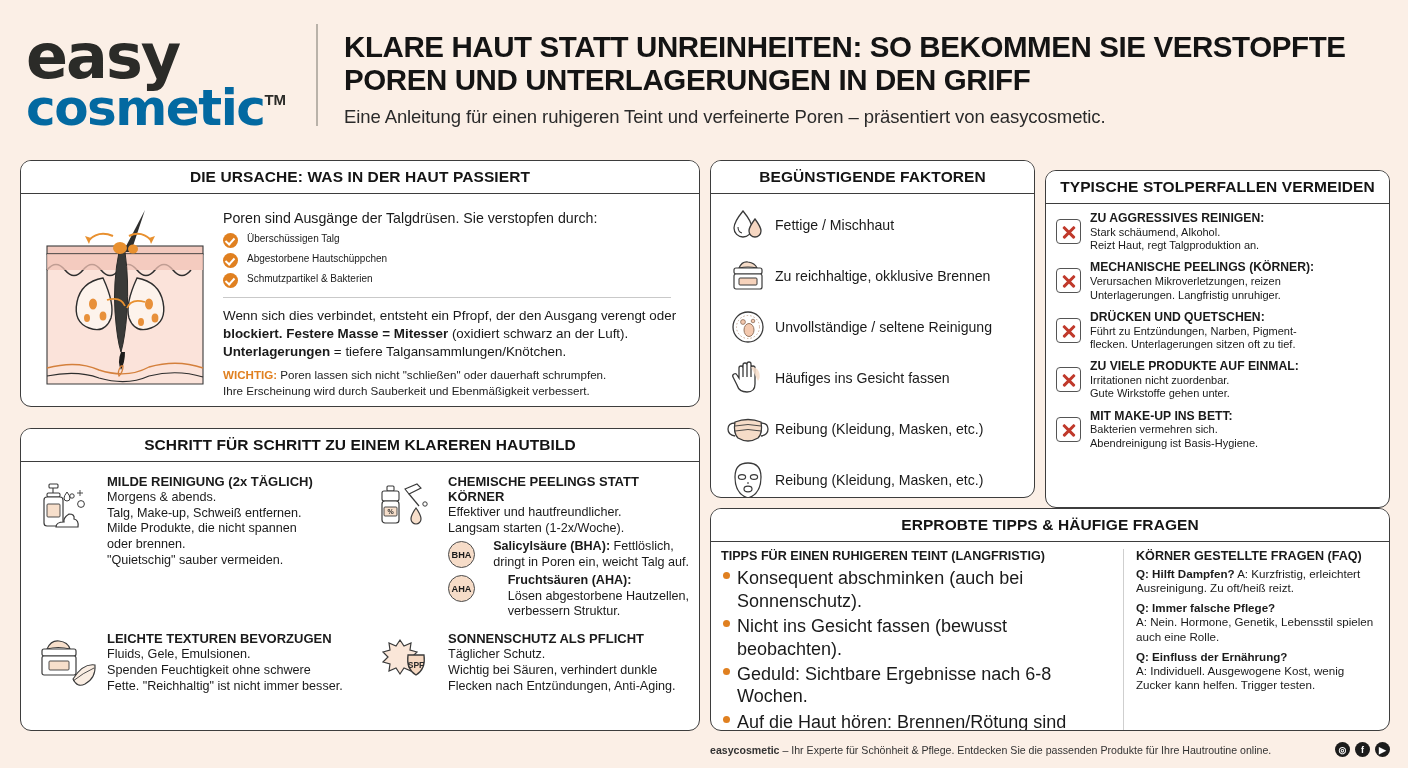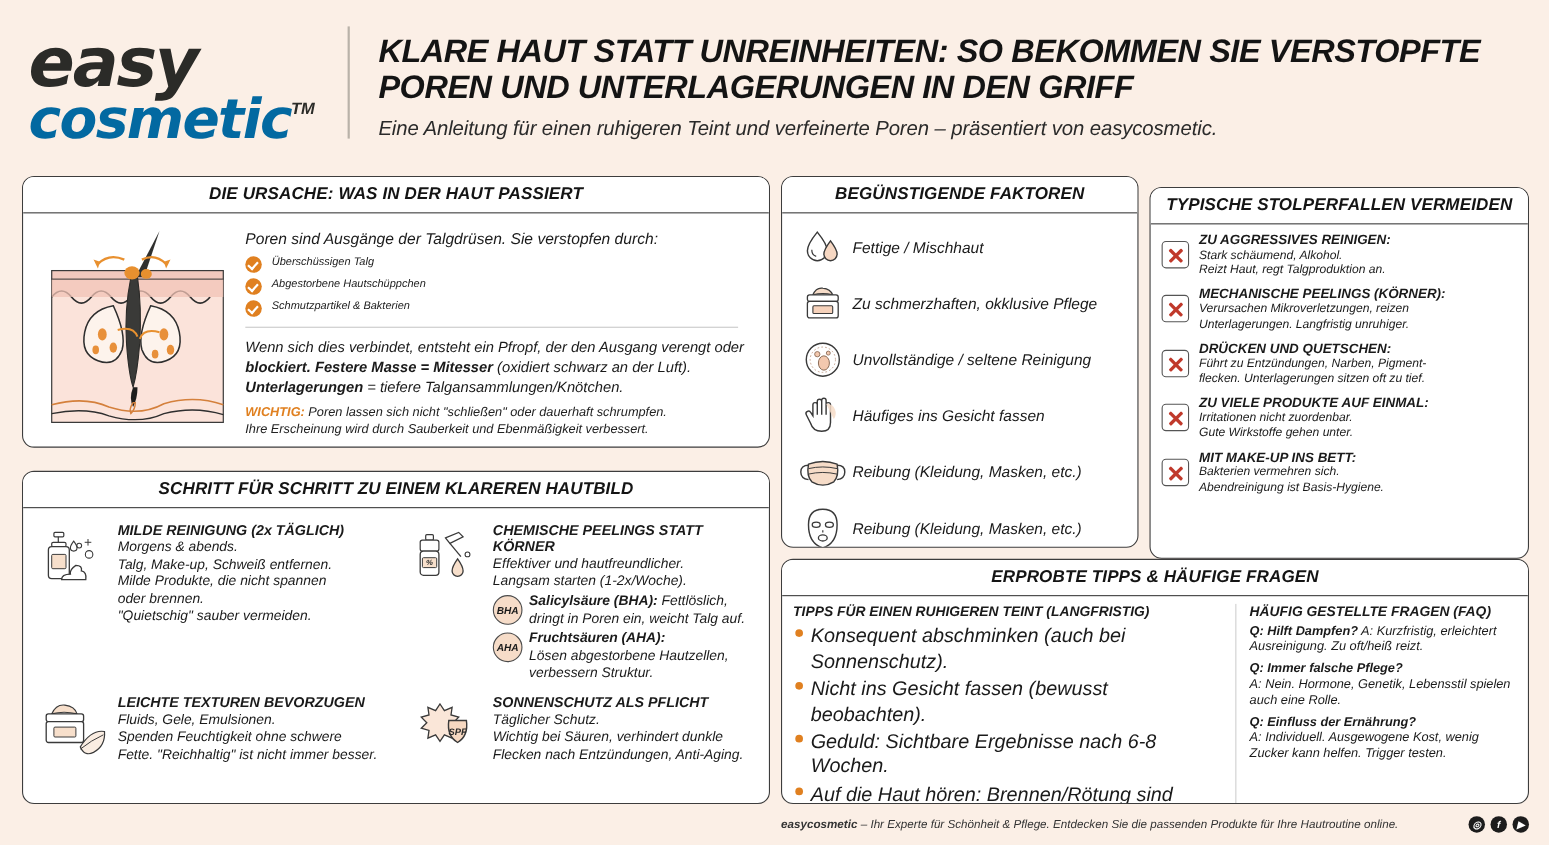--- a/index.html
+++ b/index.html
@@ -3,21 +3,21 @@
 <meta charset="utf-8">
 <style>
   * { box-sizing: border-box; margin: 0; padding: 0; }
   html, body {
     width: 1408px; height: 768px;
     background: #FBEFE6;
     font-family: "Liberation Sans", sans-serif;
     color: #1a1a1a;
     overflow: hidden;
   }
-  .page { position: relative; width: 1408px; height: 544px; padding: 0; font-style: italic; }
+  .page { position: relative; width: 1408px; height: 544px; padding: 0; }
 
   
   .header { display: flex; align-items: flex-start; padding: 16px 20px 10px 26px; height: 150px; }
   .logo-wrap { width: 290px; flex: 0 0 290px; padding-top: 12px; }
   .logo-easy {
     font-family: "DejaVu Sans", sans-serif;
     font-weight: bold; font-size: 62px; line-height: 0.92;
     letter-spacing: -2px; color: #2b2b28;
   }
   .logo-cos-row { display: flex; align-items: flex-start; }
@@ -104,21 +104,21 @@
   .pit-d { font-size: 11px; line-height: 1.22; }
 
   
   #card-steps { left: 20px; top: 428px; width: 680px; height: 303px; }
   .steps-grid { display: grid; grid-template-columns: 1fr 1fr; gap: 2px 20px; padding: 6px 8px 4px; }
   .step { display: flex; padding: 6px 2px 4px; min-height: 124px; }
   .step-ic { width: 74px; flex: 0 0 74px; display:flex; justify-content:center; padding-top:6px; }
   .step-tx { flex: 1; padding-left: 2px; }
   .step-t { font-weight: bold; font-size: 13px; margin-bottom: 1px; }
   .step-d { font-size: 12.6px; line-height: 1.25; }
-  .sub-row { display: flex; margin-top: 3px; }
+  .sub-row { display: flex; margin-top: 3px; justify-content: space-between; }
   .badge {
     width: 27px; height: 27px; flex: 0 0 27px; border-radius: 50%;
     background: #F6DCC8; border: 1.3px solid #4a4a4a;
     display: flex; align-items: center; justify-content: center;
     font-size: 9.2px; font-weight: bold; margin-right: 6px; margin-top: 2px;
   }
   .sub-tx { font-size: 12.6px; line-height: 1.22; }
 
   
   #card-tips { left: 710px; top: 508px; width: 680px; height: 223px; }
@@ -242,21 +242,21 @@
       </div>
       <div class="factor-row">
         <div class="factor-ic">
           <svg width="40" height="38" viewBox="0 0 40 38">
               <path d="M11 11 q3 -7 9 -6 q7 1 9 6 q-9 -2 -18 0z" fill="#F6DCC8" stroke="#3a3a3a" stroke-width="1.2"></path>
               <rect x="6" y="11" width="28" height="6" rx="2" fill="#fff" stroke="#3a3a3a" stroke-width="1.2"></rect>
               <rect x="6" y="17" width="28" height="15" rx="2" fill="#fff" stroke="#3a3a3a" stroke-width="1.2"></rect>
               <rect x="11" y="21" width="18" height="7" rx="1" fill="#F6D2BB" stroke="#3a3a3a" stroke-width="1"></rect>
             </svg>
         </div>
-        <div class="factor-lb">Zu schmerzhaften, okklusive Pflege</div>
+        <div class="factor-lb">Zu reichhaltige, okklusive Brennen</div>
       </div>
       <div class="factor-row">
         <div class="factor-ic">
           <svg width="38" height="38" viewBox="0 0 38 38">
               <circle cx="19" cy="19" r="15" fill="#fff" stroke="#3a3a3a" stroke-width="1.3"></circle>
               <circle cx="19" cy="19" r="11.5" fill="none" stroke="#c2a08c" stroke-width="0.9" stroke-dasharray="1.5 2"></circle>
               <ellipse cx="20" cy="22" rx="5" ry="6.5" fill="#F3C8AE" stroke="#8a6a55" stroke-width="0.9"></ellipse>
               <circle cx="14" cy="14" r="2.4" fill="#F3C8AE" stroke="#8a6a55" stroke-width="0.8"></circle>
               <circle cx="24" cy="13" r="1.8" fill="#F3C8AE" stroke="#8a6a55" stroke-width="0.8"></circle>
             </svg>
@@ -469,21 +469,21 @@
               <span class="dot"></span>
               <span>Auf die Haut hören: Brennen/Rötung sind Warnsignale (Pausieren).</span>
             </li>
           <li>
               <span class="dot"></span>
               <span>Bei starken/schmerzhaften Unterlagerungen: Fachkundige Hilfe (Arzt/Kosmetik).</span>
             </li>
         </ul>
       </div>
       <div class="faq-col">
-        <div class="sec-t">HÄUFIG GESTELLTE FRAGEN (FAQ)</div>
+        <div class="sec-t">KÖRNER GESTELLTE FRAGEN (FAQ)</div>
         <div class="faq-item">
           <span class="faq-q">Q: Hilft Dampfen?</span><span> A: Kurzfristig, erleichtert Ausreinigung. Zu oft/heiß reizt.</span>
         </div>
         <div class="faq-item">
           <span class="faq-q">Q: Immer falsche Pflege?</span><br><span>A: Nein. Hormone, Genetik, Lebensstil spielen auch eine Rolle.</span>
         </div>
         <div class="faq-item">
           <span class="faq-q">Q: Einfluss der Ernährung?</span><br><span>A: Individuell. Ausgewogene Kost, wenig Zucker kann helfen. Trigger testen.</span>
         </div>
       </div>

